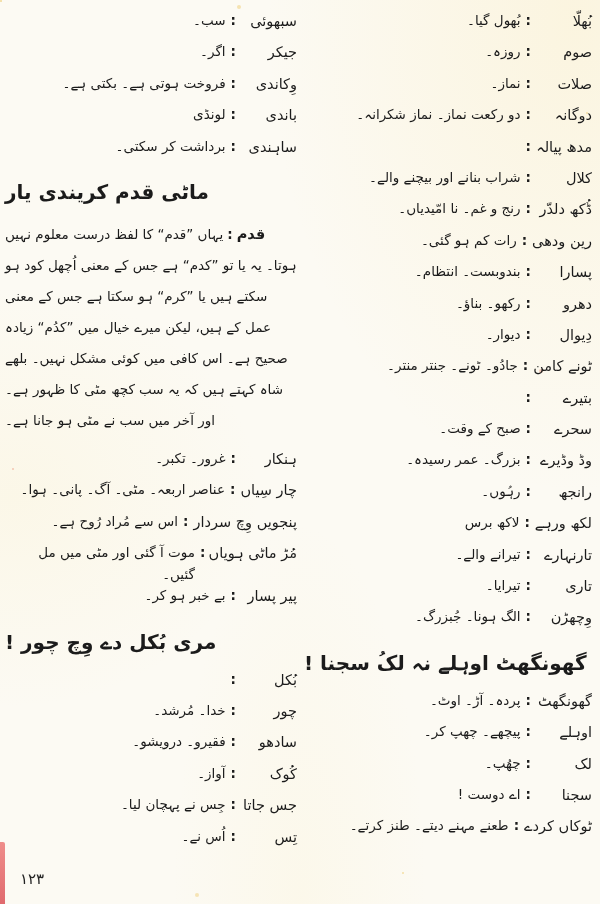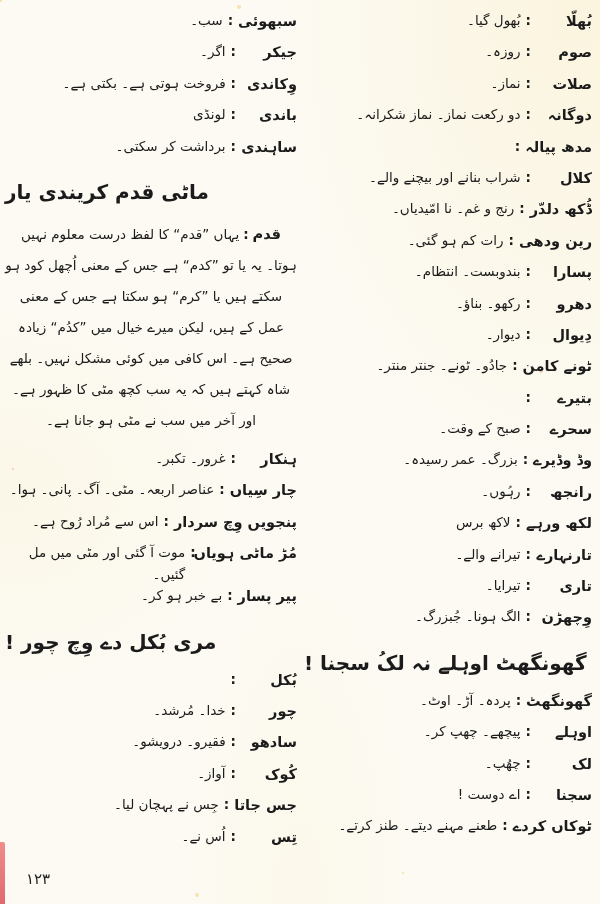--- a/index.html
+++ b/index.html
@@ -17,34 +17,34 @@
       radial-gradient(ellipse at 50% 100%, rgba(248,230,160,.10), transparent 30%),
       #fcfaf3;
   }
   .col{position:absolute;top:10px;}
   .col-right{right:8px;width:288px;}
   .col-left{right:303px;width:292px;}
   .entry{
     display:flex;align-items:flex-start;gap:5px;
     min-height:31.4px;font-size:13.5px;line-height:1.6;
   }
-  .entry .term{font-weight:700;font-size:14.5px;min-width:56px;white-space:nowrap;}
+  .entry .term{font-weight:400;font-size:14.5px;min-width:56px;white-space:nowrap;}
   .entry .colon{font-weight:700;}
   .entry .def{flex:1 1 auto;}
   .kafi-header{
     font-size:20px;font-weight:700;text-align:left;
     margin:13px 0 15px;letter-spacing:.5px;
   }
   .note{
-    margin:8px 0 12px;font-size:13.5px;line-height:31px;text-align:center;
+    margin:8px 0 12px;font-size:13.5px;line-height:31px;text-align:left;
   }
   .note .term{font-weight:700;font-size:14.5px;}
   .note .colon{font-weight:700;padding:0 4px;}
   .page-number{
-    position:absolute;left:26px;bottom:16px;direction:ltr;
+    position:absolute;left:20px;bottom:16px;direction:ltr;
     font-size:15px;color:#222;letter-spacing:1px;
   }
   .binding-edge{
     position:absolute;left:0;bottom:0;width:5px;height:62px;
     background:linear-gradient(180deg,#ef8d8a,#e06a6e);
     border-radius:0 2px 0 0;
   }
   .speckles{
     position:absolute;top:0;left:0;width:2px;height:2px;border-radius:50%;
     background:rgba(235,190,70,.55);

